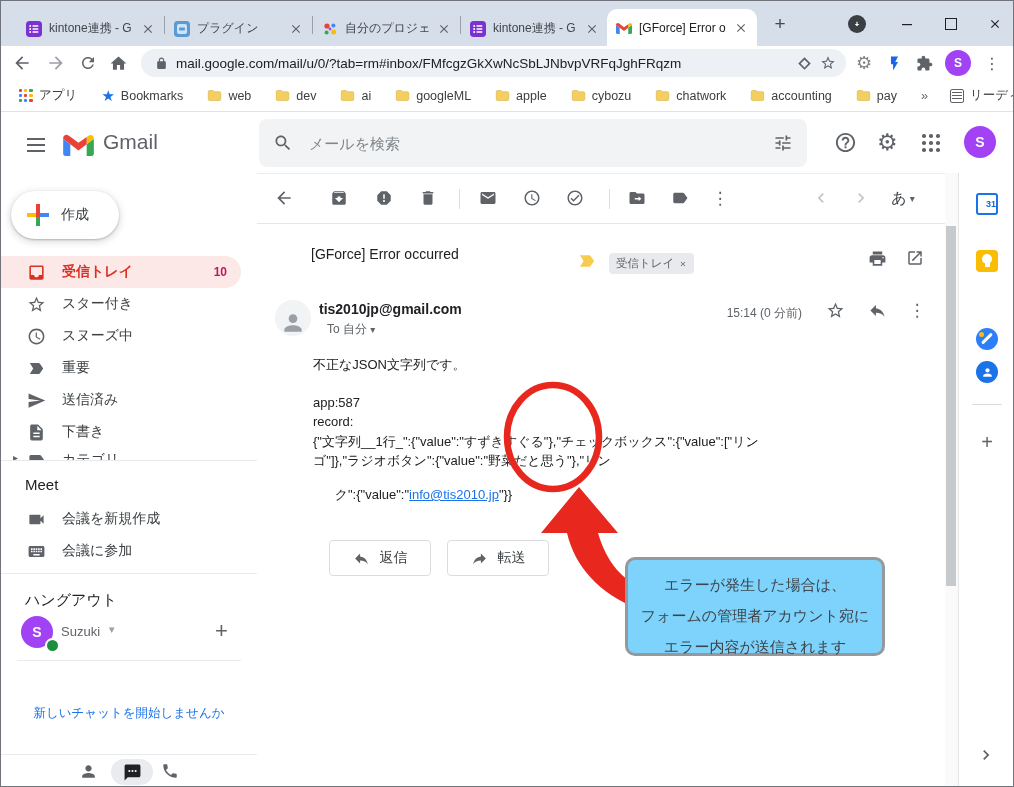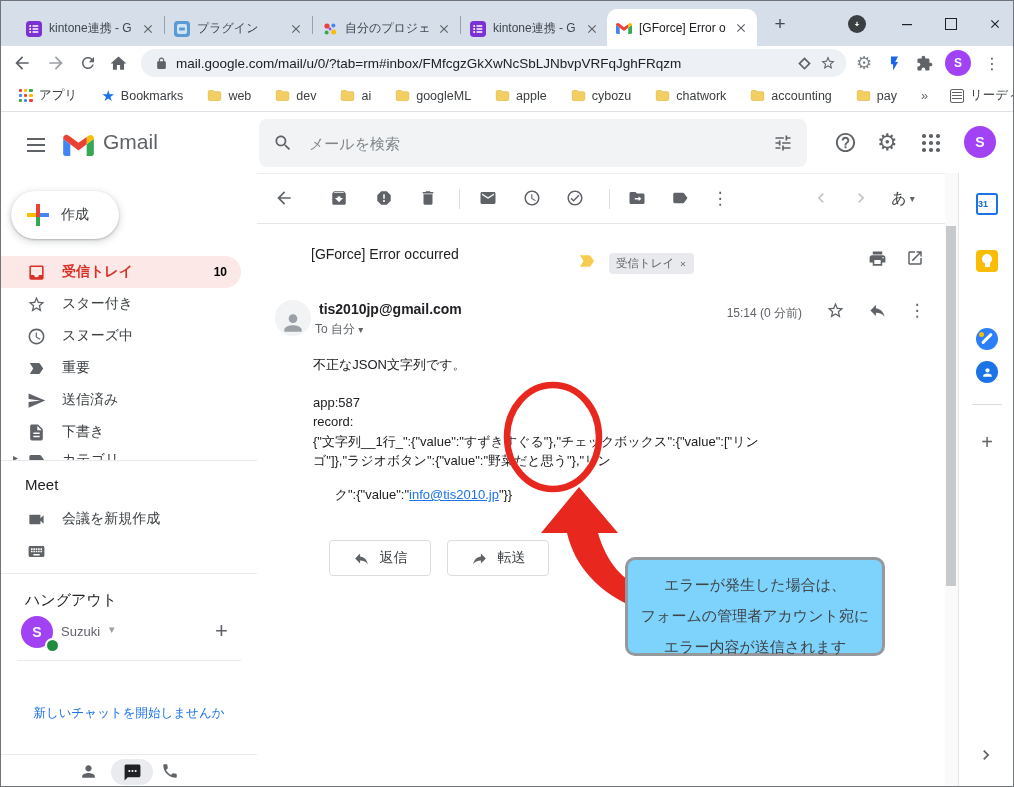--- a/index.html
+++ b/index.html
@@ -48,40 +48,40 @@
   .panel{position:absolute;left:957px;top:172px;width:57px;height:615px;background:#fff;border-left:1px solid #e4e4e4;box-sizing:border-box;}
   
   .compose{position:absolute;left:10px;top:18px;width:108px;height:48px;background:#fff;border-radius:24px;
            box-shadow:0 1px 2px rgba(60,64,67,.3),0 2px 6px 2px rgba(60,64,67,.15);
            display:flex;align-items:center;gap:12px;padding-left:16px;box-sizing:border-box;
            font-size:14px;color:#3c4043;font-weight:500;}
   .navrow{position:absolute;left:0;width:240px;height:32px;display:flex;align-items:center;gap:16px;
           padding-left:26px;box-sizing:border-box;font-size:14px;color:#3c4043;border-radius:0 16px 16px 0;}
   .navrow .nlabel{flex:1;white-space:nowrap;overflow:hidden;}
   .navrow.active{background:#fce8e6;color:#d93025;font-weight:bold;}
-  .ncount{font-size:12px;font-weight:bold;color:#000000;padding-right:14px;}
+  .ncount{font-size:12px;font-weight:bold;color:#be185d;padding-right:14px;}
   .navhead{position:absolute;left:24px;font-size:15px;color:#202124;font-weight:500;}
   .navdiv{position:absolute;left:0;width:256px;height:1px;background:#e8eaed;}
   .graycentre{position:absolute;left:0;width:256px;text-align:center;font-size:12.5px;}
   
   .mtool-ic{position:absolute;top:12px;width:24px;height:24px;display:flex;align-items:center;justify-content:center;}
   .msep{position:absolute;top:15px;width:1px;height:20px;background:#dadce0;}
   .chip{position:absolute;display:flex;align-items:center;gap:5px;background:#e8eaed;color:#5f6368;
         font-size:11.5px;padding:3px 7px;border-radius:4px;}
   .btn{position:absolute;height:36px;border:1px solid #dadce0;border-radius:4px;background:#fff;
        display:flex;align-items:center;justify-content:center;gap:10px;font-size:14px;color:#3c4043;box-sizing:border-box;}
   .bodyline{position:absolute;left:56px;font-size:13px;color:#202124;white-space:pre;}
   .annbox{position:absolute;left:624px;top:556px;width:260px;height:99px;background:#7dd3fc;border:3px solid #95999d;
           border-radius:10px;box-sizing:border-box;z-index:60;padding-top:9px;}
   .annbox div{text-align:center;font-size:15px;color:#3f4449;line-height:31px;white-space:nowrap;}
   .overlay{position:absolute;left:0;top:0;width:1014px;height:787px;pointer-events:none;z-index:50;}
   
   .pic{position:absolute;left:17px;width:22px;height:22px;}
   .calendar-ic{background:#fff;border:2px solid #1a73e8;border-radius:3px;box-sizing:border-box;
-               display:flex;align-items:center;justify-content:flex-start;font-size:9px;font-weight:bold;color:#1967d2;}
+               display:flex;align-items:center;justify-content:flex-end;font-size:9px;font-weight:bold;color:#1967d2;}
   .keep-ic{background:#fbbc04;border-radius:4px;position:relative;}
   .keep-ic::after{content:"";position:absolute;left:6px;top:4px;width:10px;height:10px;border-radius:50%;background:#fff;}
   .keep-ic::before{content:"";position:absolute;left:8.5px;top:13px;width:5px;height:4px;background:#fff;z-index:1;}
   .tasks-ic{background:#2d7ff9;border-radius:50%;position:relative;}
   .tasks-ic::after{content:"";position:absolute;left:4px;top:9px;width:14px;height:3px;background:#fff;border-radius:2px;transform:rotate(-45deg);}
   .tasks-ic::before{content:"";position:absolute;left:3px;top:4px;width:5px;height:5px;border-radius:50%;background:#fbbc04;}
   .contacts-ic{background:#1a73e8;border-radius:50%;display:flex;align-items:center;justify-content:center;}
   .griddots{width:18px;height:18px;display:grid;grid-template-columns:repeat(3,1fr);gap:3px;}
   .griddots span{width:3.5px;height:3.5px;border-radius:50%;background:#5f6368;}
   .cgrid{width:14px;height:14px;display:grid;grid-template-columns:repeat(3,1fr);gap:1.5px;}
@@ -543,20 +543,21 @@
     <div class="navrow" style="top:330px">
       <svg width="19" height="19" class="ico">
           <use href="#i-cam"></use>
         </svg>
       <span class="nlabel">会議を新規作成</span>
     </div>
     <div class="navrow" style="top:362px">
       <svg width="19" height="19" class="ico">
           <use href="#i-kbd"></use>
         </svg>
+      <span class="nlabel">会議に参加</span>
     </div>
     <div class="navdiv" style="top:400px"></div>
 
     <div class="navhead" style="top:418px">ハングアウト</div>
     <div class="abs" style="top:443px;left:0;width:256px;height:36px">
       <div class="profile-badge abs" style="left:20px;top:0;width:32px;height:32px;font-size:14px">S</div>
       <div class="abs" style="left:44px;top:22px;width:11px;height:11px;border-radius:50%;background:#1e8e3e;border:2px solid #fff"></div>
       <span class="abs" style="left:60px;top:8px;font-size:13px;color:#5f6368">Suzuki</span>
       <span class="abs" style="left:108px;top:7px;font-size:11px;color:#9aa0a6">▾</span>
       <span class="abs" style="left:214px;top:2px;font-size:22px;color:#5f6368">+</span>
@@ -671,21 +672,21 @@
           <use href="#i-open"></use>
         </svg>
       </div>
 
     <div class="abs" style="left:18px;top:126px;width:36px;height:36px;border-radius:50%;background:#f1f3f4;display:flex;align-items:flex-end;justify-content:center;overflow:hidden">
       <svg width="26" height="26" style="color:#9aa0a6">
           <use href="#i-person"></use>
         </svg>
     </div>
     <div class="abs" style="left:62px;top:127px;font-size:14px;font-weight:bold;color:#202124">tis2010jp@gmail.com</div>
-    <div class="abs" style="left:58px;top:147px;font-size:12px;color:#5f6368">
+    <div class="abs" style="left:70px;top:147px;font-size:12px;color:#5f6368">
       <span>To 自分</span>
       <span style="font-size:10px">▾</span>
     </div>
     <div class="abs" style="left:380px;top:131px;width:165px;text-align:right;font-size:12px;color:#5f6368">15:14 (0 分前)</div>
     <div class="mtool-ic" style="left:566px;top:124px">
         <svg width="19" height="19" class="ico">
           <use href="#i-star"></use>
         </svg>
       </div>
     <div class="mtool-ic" style="left:608px;top:124px">

